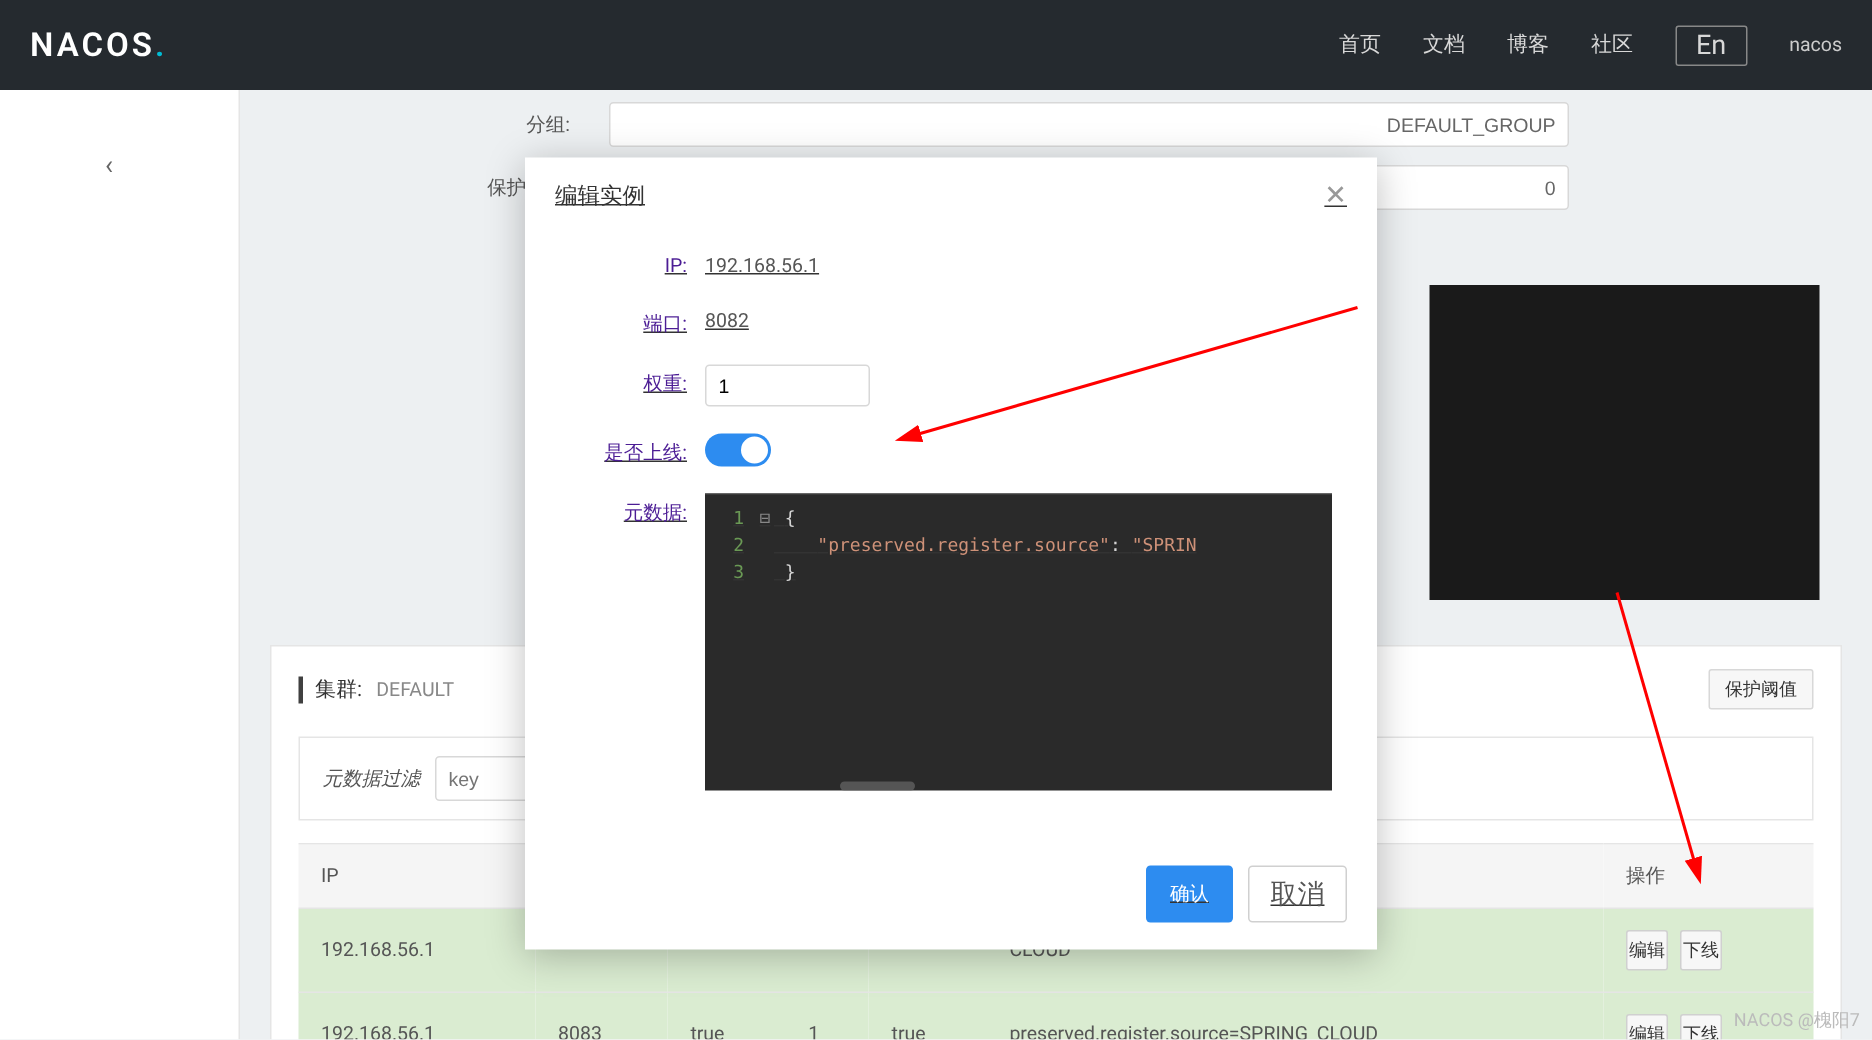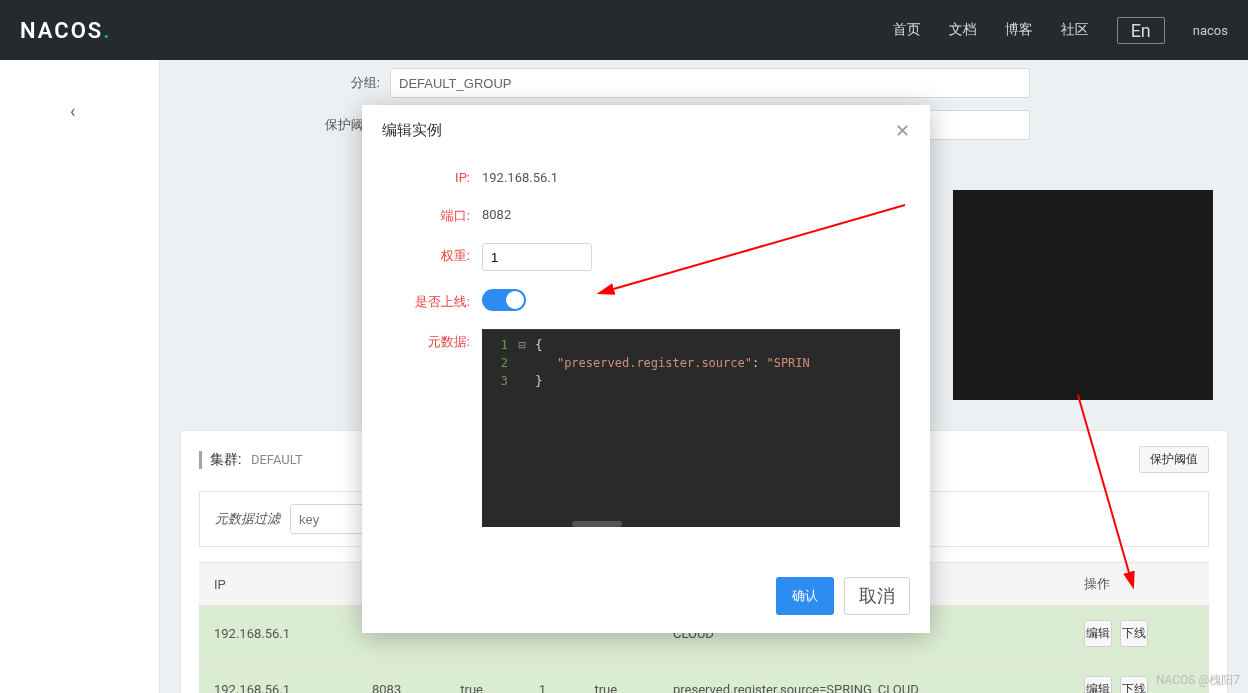--- a/index.html
+++ b/index.html
@@ -15,51 +15,51 @@
     .user { color: #ccc; font-size: 13px; }
 
     
     .sidebar { position: absolute; top: 60px; left: 0; width: 160px; height: calc(100% - 60px); background: #fff; border-right: 1px solid #e5e5e5; }
     .collapse-arrow { position: absolute; top: 40px; left: 70px; font-size: 18px; color: #666; cursor: pointer; }
 
     
     .main { position: absolute; top: 60px; left: 160px; right: 0; bottom: 0; padding: 0 20px 20px; overflow: hidden; background: #edf0f2; }
 
     .form-row { display: flex; align-items: center; margin-bottom: 12px; }
-    .form-row label { width: 80px; text-align: right; margin-right: 10px; color: #555; font-size: 13px; flex-shrink: 0; white-space: nowrap; }
+    .form-row label { width: 80px; text-align: right; margin-right: 26px; color: #555; font-size: 13px; flex-shrink: 0; white-space: nowrap; }
     .form-input { height: 30px; border: 1px solid #d8d8d8; border-radius: 3px; padding: 0 8px; font-size: 13px; color: #666; }
-    .form-input.wide { width: 640px; }
+    .form-input.wide { width: 640px; text-align: right; }
     .first-row { padding-top: 8px; }
     .first-row label { width: 200px; }
     .second-row label { width: 200px; }
 
     .dark-block { position: absolute; top: 130px; right: 35px; width: 260px; height: 210px; background: #1a1a1a; z-index: 1; }
 
     .cluster-card { background: #fff; border: 1px solid #e5e5e5; margin-top: 290px; padding: 15px 18px; position: relative; }
     .cluster-header { display: flex; align-items: center; justify-content: space-between; margin-bottom: 18px; }
-    .cluster-title { border-left: 3px solid #a3a3a3; padding-left: 8px; font-size: 14px; color: #333; }
+    .cluster-title { border-left: 3px solid #404040; padding-left: 8px; font-size: 14px; color: #333; }
     .cluster-title .def { color: #888; margin-left: 6px; font-size: 13px; }
     .btn-small { border: 1px solid #d8d8d8; background: #f7f7f7; padding: 4px 10px; border-radius: 2px; font-size: 12px; cursor: pointer; color: #333; }
 
     .filter-box { border: 1px solid #e5e5e5; padding: 12px 15px; margin-bottom: 15px; display: flex; align-items: center; gap: 10px; }
     .filter-box .label { color: #555; font-size: 13px; font-style: italic; }
 
     table { width: 100%; border-collapse: collapse; }
     th { text-align: left; font-weight: 400; color: #555; font-size: 13px; padding: 12px 15px; background: #f5f5f5; border-top: 1px solid #e5e5e5; border-bottom: 1px solid #e5e5e5; }
     td { padding: 14px 15px; font-size: 13px; color: #555; border-bottom: 1px solid #e5e5e5; vertical-align: middle; }
     tbody tr { background: #daecd1; }
     .ops-cell { display: flex; gap: 8px; justify-content: flex-start; }
     .op-btn { border: 1px solid #d0d0d0; background: #f7f7f7; padding: 4px 1px; border-radius: 2px; font-size: 12px; cursor: pointer; color: #333; }
-    .modal { position: absolute; top: 105px; left: 362px; width: 568px; background: #fff; box-shadow: 0 4px 24px rgba(0,0,0,0.25); z-index: 10; }
+    .modal { position: absolute; top: 105px; left: 350px; width: 568px; background: #fff; box-shadow: 0 4px 24px rgba(0,0,0,0.25); z-index: 10; text-decoration: underline; }
     .modal-header { padding: 16px 20px; display: flex; justify-content: space-between; align-items: center; }
     .modal-title { font-size: 15px; color: #333; }
     .modal-close { font-size: 18px; color: #999; cursor: pointer; line-height: 1; }
     .modal-body { padding: 10px 30px 20px; }
     .mrow { display: flex; align-items: flex-start; margin-bottom: 18px; }
-    .mrow .mlabel { width: 90px; text-align: right; padding-right: 12px; color: #ef4444; font-size: 13px; padding-top: 4px; flex-shrink: 0; }
+    .mrow .mlabel { width: 90px; text-align: right; padding-right: 12px; color: #4c1d95; font-size: 13px; padding-top: 4px; flex-shrink: 0; }
     .mrow .mval { font-size: 13px; color: #555; padding-top: 4px; }
     .mrow input.weight { width: 110px; height: 28px; border: 1px solid #d8d8d8; border-radius: 3px; padding: 0 8px; font-size: 13px; }
     .switch { width: 44px; height: 22px; border-radius: 11px; background: #2d8cf0; position: relative; cursor: pointer; }
     .switch .knob { position: absolute; right: 2px; top: 2px; width: 18px; height: 18px; border-radius: 50%; background: #fff; }
     .code-editor { width: 420px; height: 198px; background: #2a2a2a; color: #ddd; font-family: Consolas, monospace; font-size: 12px; padding: 6px 0; overflow: hidden; position: relative; border-top: 1px solid #3a3a3a; }
     .code-line { display: flex; line-height: 18px; height: 18px; }
     .lnum { width: 34px; text-align: right; padding-right: 8px; color: #6a9955; user-select: none; }
     .lcontent { flex: 1; white-space: pre; color: #d4d4d4; }
     .gutter-toggle { color: #888; width: 12px; display: inline-block; text-align: center; }
     .str-key { color: #ce9178; }

